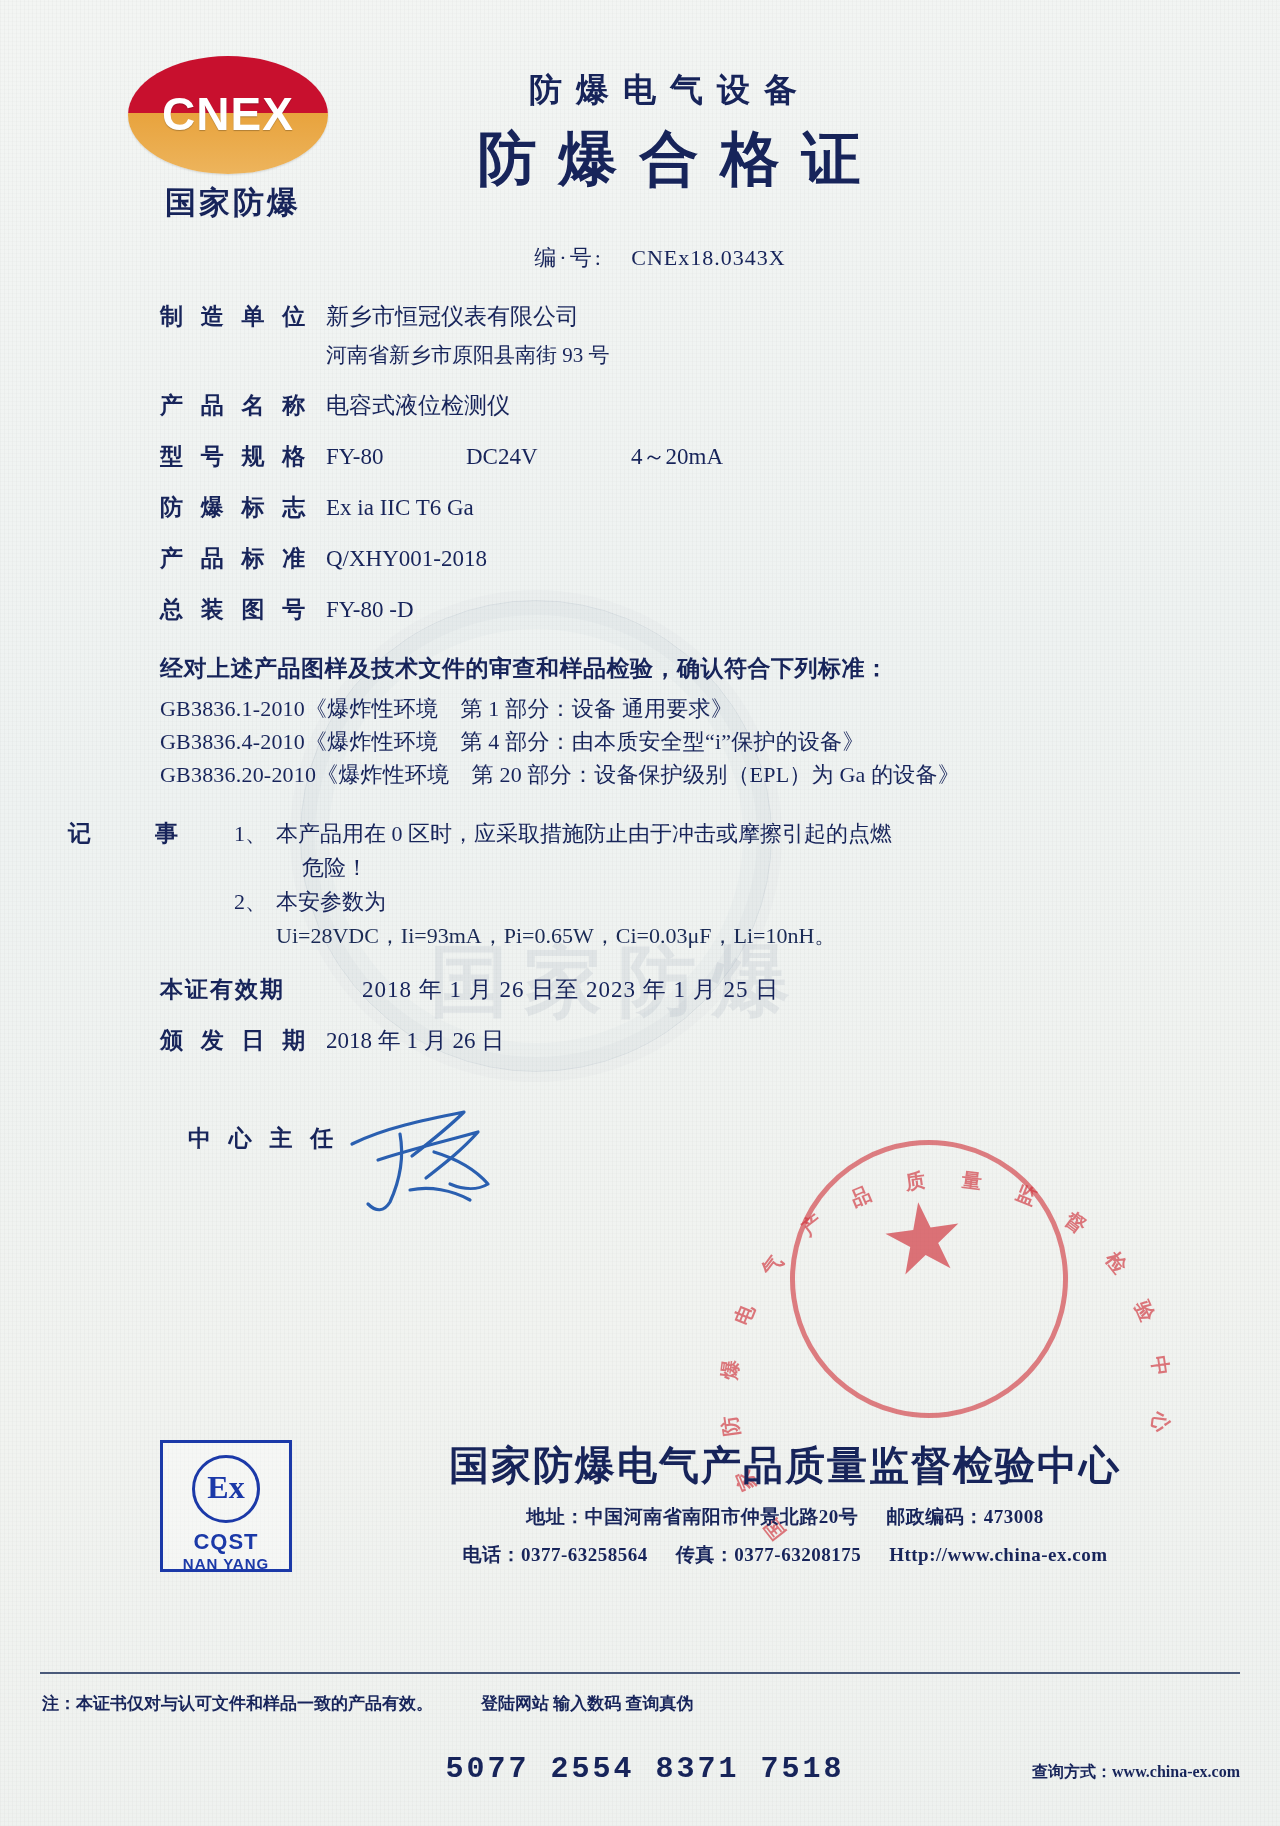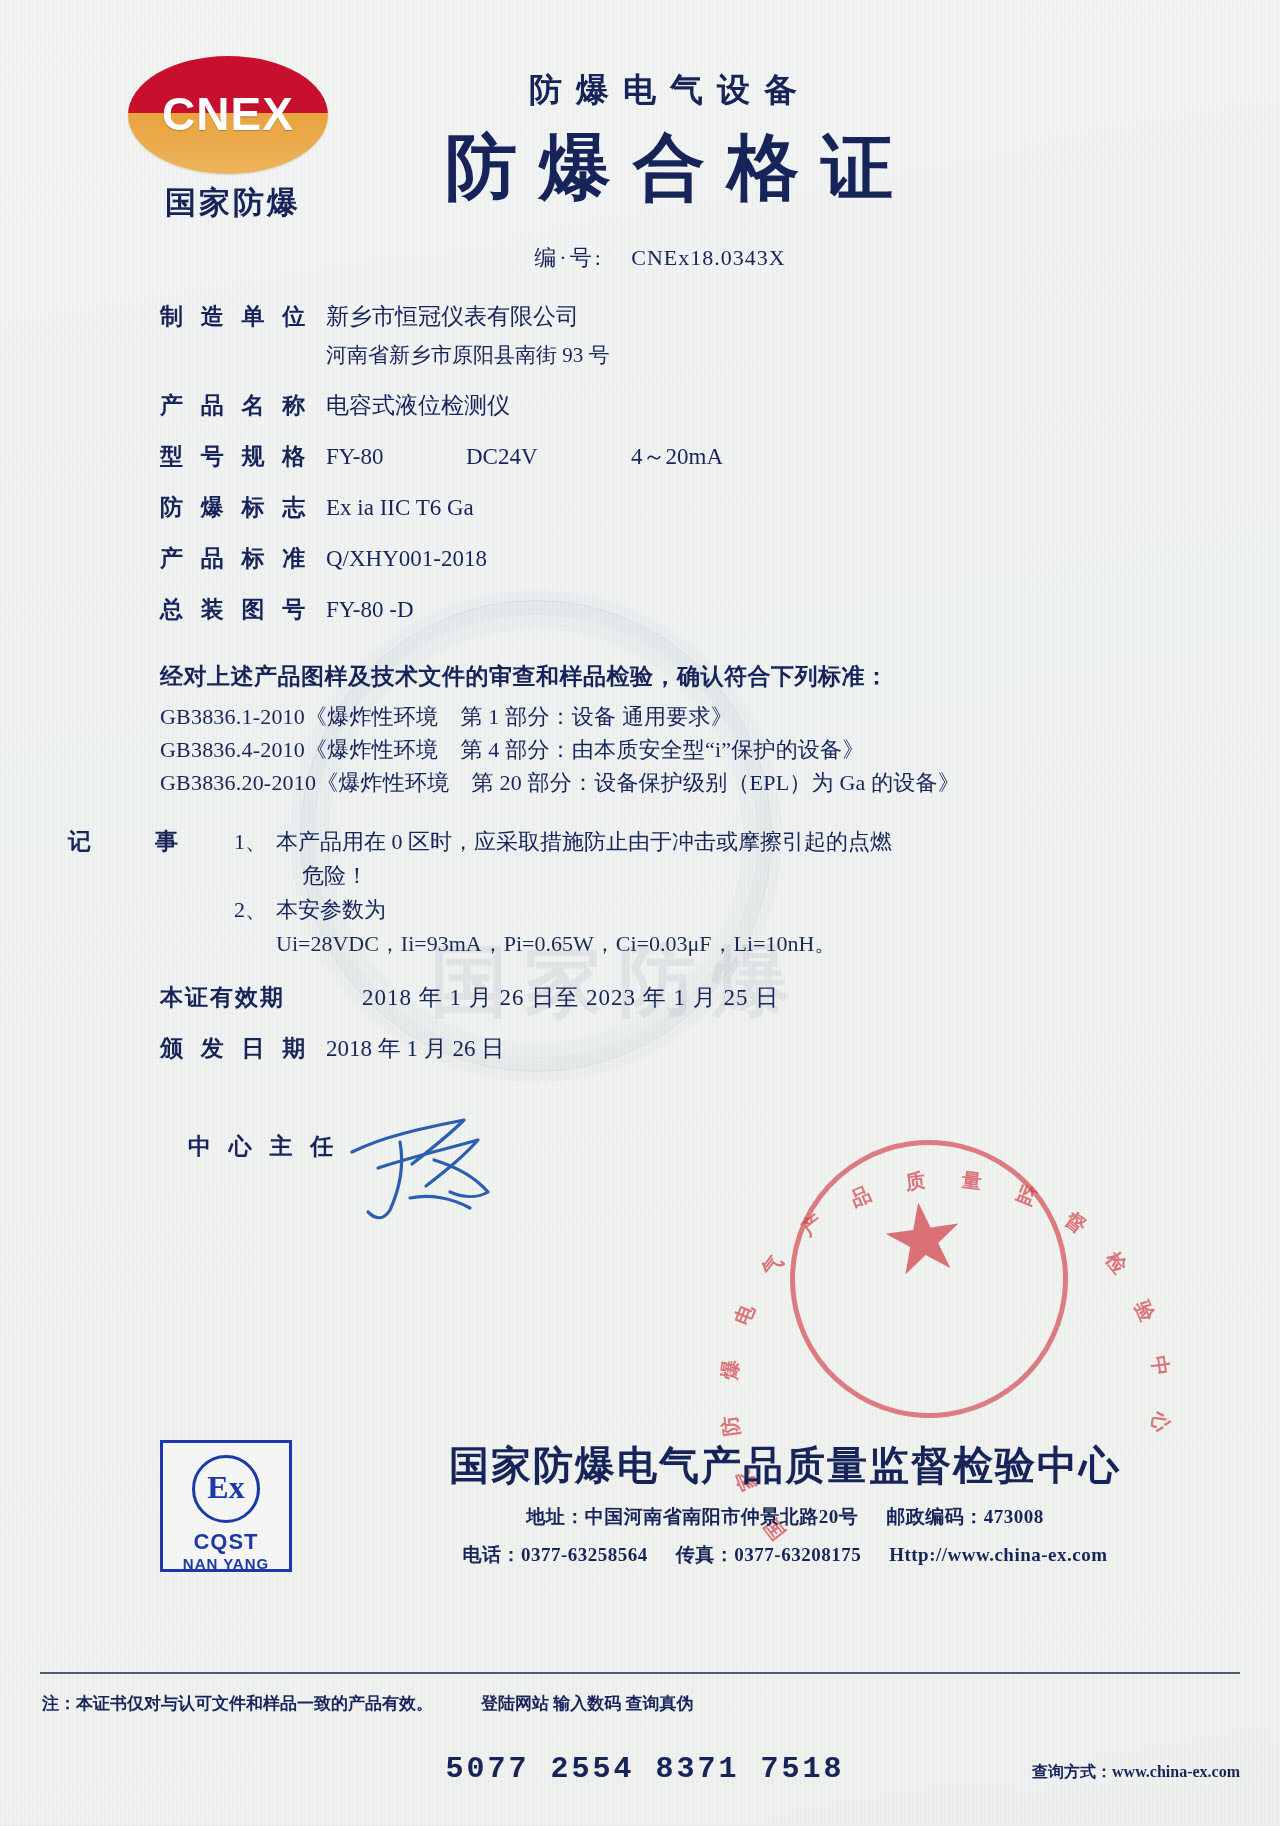--- a/index.html
+++ b/index.html
@@ -98,21 +98,21 @@
     font-weight: bold;
     letter-spacing: 14px;
     color: #17245a;
     padding-left: 60px;
   }
   .title-big {
     position: absolute;
     left: 0; right: 0;
     top: 120px;
     text-align: center;
-    font-size: 72px;
+    font-size: 59px;
     font-weight: bold;
     letter-spacing: 22px;
     color: #17245a;
     padding-left: 80px;
     text-shadow: 0 1px 0 rgba(255,255,255,0.6);
   }
   .cert-no {
     position: absolute;
     left: 0; right: 0;
     top: 243px;
@@ -153,21 +153,21 @@
     line-height: 34px;
     padding-left: 6px;
   }
   .val .line2 { display: block; margin-top: 4px; font-size: 21px; }
   .model-cols { display: flex; }
   .model-cols span:nth-child(1) { width: 140px; }
   .model-cols span:nth-child(2) { width: 165px; }
 
   .standards {
     padding: 0 29px 0 160px;
-    margin-top: 34px;
+    margin-top: 26px;
   }
   .standards .intro {
     font-size: 23px;
     font-weight: bold;
     color: #17245a;
     margin-bottom: 8px;
     letter-spacing: 0.5px;
   }
   .standards .std-line {
     font-size: 22px;

